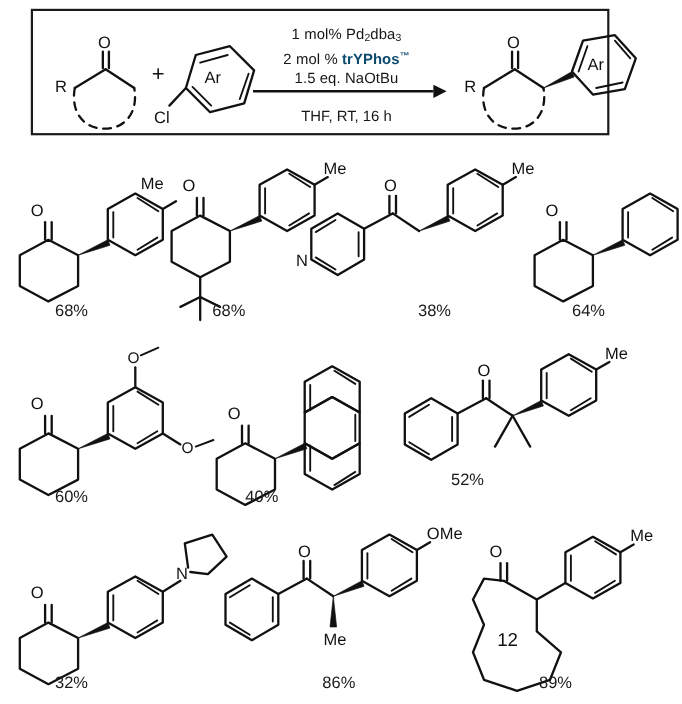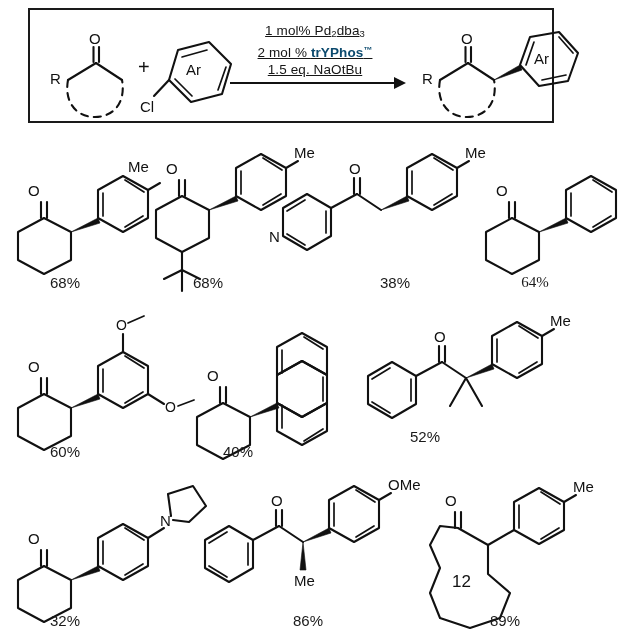--- a/index.html
+++ b/index.html
@@ -37,21 +37,20 @@
   
   #conditions {
     left: 230px;
     top: 22px;
     width: 170px;
     text-align: center;
     font-size: 13.5px;
     line-height: 17px;
     color: #161616;
     letter-spacing: 0.1px;
-    text-decoration: underline;
   }
   #conditions .sub { font-size: 9.5px; vertical-align: -0.25em; }
   #conditions .sup { font-size: 9px; vertical-align: 0.45em; }
   .brand { color: #0c4a6e; font-weight: bold; }
   #cond-below {
     left: 230px;
     top: 98px;
     width: 170px;
     text-align: center;
     font-size: 13.5px;
@@ -129,20 +128,21 @@
     <div>1.5 eq. NaOtBu</div>
   </div>
 
   <div class="abs" style="left:228px; top:74px;">
     <svg width="178" height="18" viewBox="0 0 178 18">
       <line class="arrowline" x1="2" y1="9" x2="166" y2="9"></line>
       <polygon fill="#111111" points="166,3 178,9 166,15"></polygon>
     </svg>
   </div>
 
+  <div class="abs" id="cond-below">THF, RT, 16 h</div>
 
   <div class="abs" style="left:408px; top:22px;">
     <svg width="150" height="100" viewBox="0 0 150 100">
 
       <line class="bond" x1="63" y1="40" x2="63" y2="25"></line>
       <line class="bond" x1="57.5" y1="40" x2="57.5" y2="25"></line>
       <text class="atom" x="53" y="22">O</text>
 
       <line class="bond" x1="32" y1="58" x2="60" y2="41"></line>
       <text class="atom" x="14" y="62">R</text>
@@ -241,21 +241,21 @@
       <line class="bond" x1="29" y1="50" x2="29" y2="34"></line>
       <line class="bond" x1="35" y1="50" x2="35" y2="34"></line>
       <polygon class="bond" points="32,50 59,64 59,92 32,106 6,92 6,64"></polygon>
       <polygon class="wedge" points="59,64 86,50 88,55"></polygon>
       <polygon class="bond" points="86,50 86,22 111,8 136,22 136,50 111,64"></polygon>
       <line class="bond-thin" x1="91" y1="48" x2="91" y2="25"></line>
       <line class="bond-thin" x1="113" y1="12" x2="132" y2="24"></line>
       <line class="bond-thin" x1="131" y1="48" x2="113" y2="59"></line>
     </svg>
   </div>
-  <div class="abs yield" style="left:505px; top:274px;font-family:Liberation Serif, serif;">64%</div>
+  <div class="abs yield" style="left:505px; top:274px;">64%</div>
 
   <div class="abs" style="left:8px; top:316px;">
     <svg width="180" height="120" viewBox="0 0 180 120">
       <text class="atom" x="20" y="56">O</text>
       <line class="bond" x1="33" y1="78" x2="33" y2="62"></line>
       <line class="bond" x1="39" y1="78" x2="39" y2="62"></line>
       <polygon class="bond" points="36,78 63,92 63,120 36,134 10,120 10,92"></polygon>
       <polygon class="wedge" points="63,92 90,78 92,83"></polygon>
 
       <polygon class="bond" points="90,78 90,50 115,36 140,50 140,78 115,92"></polygon>

